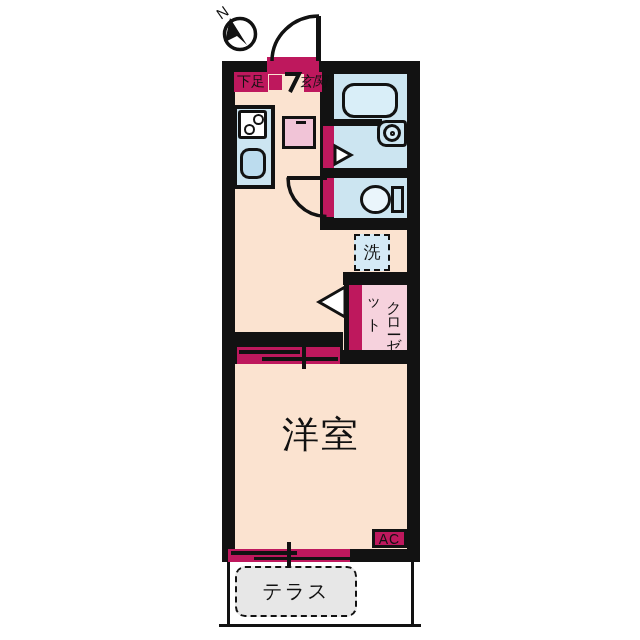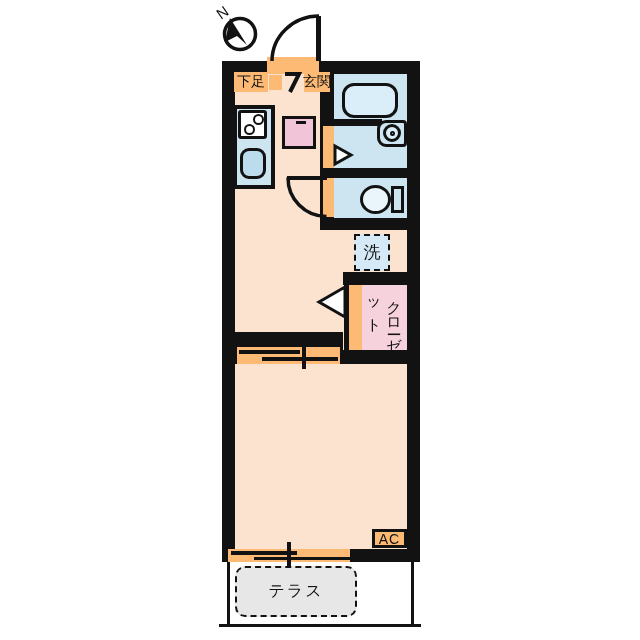--- a/index.html
+++ b/index.html
@@ -1,20 +1,20 @@
 <!DOCTYPE html>
 <html style="--c-wall: #121212; --c-floor: #FBE3D0; --c-wet: #CCE5F1; --c-tub: #D9EEF8; --c-sink: #BCDCEE; --c-closet: #F6D2DD; --c-appliance: #F1C4D7; --c-washer: #D5EAF6; --c-terrace: #E7E7E7; --c-toilet: #EAF5FB;"><head>
 <meta charset="utf-8">
 <style>
   html,body{margin:0;padding:0;background:#ffffff;}
   #canvas{position:relative;width:640px;height:640px;background:#ffffff;overflow:hidden;
           font-family:"Liberation Sans","DejaVu Sans",sans-serif;color:#111;}
   .abs{position:absolute;box-sizing:border-box;}
   .wall{background:var(--c-wall,#121212);}
-  .white{background:#fdba74;}
+  .white{background:#be185d;}
   .floor{background:var(--c-floor,#FBE3D0);}
   .wet{background:var(--c-wet,#CCE5F1);}
   .pinkroom{background:var(--c-closet,#F6D2DD);}
   .lbl{display:flex;align-items:center;justify-content:center;white-space:nowrap;}
   svg{position:absolute;left:0;top:0;}
   .vtext{writing-mode:vertical-rl;text-orientation:mixed;}
 </style>
 </head>
 <body>
 
@@ -61,34 +61,35 @@
   <div class="abs" style="left:238px;top:110px;width:29px;height:29px;border:3px solid var(--c-wall);background:#ffffff;border-radius:3px;"></div>
   <div class="abs" style="left:244px;top:124px;width:11px;height:11px;border:2.5px solid var(--c-wall);border-radius:50%;"></div>
   <div class="abs" style="left:253px;top:114px;width:11px;height:11px;border:2.5px solid var(--c-wall);border-radius:50%;"></div>
   <div class="abs" style="left:240px;top:148px;width:26px;height:31px;border:3px solid var(--c-wall);border-radius:9px;background:var(--c-sink,#BCDCEE);"></div>
 
   <div class="abs" style="left:282px;top:116px;width:34px;height:33px;border:3.5px solid var(--c-wall);background:var(--c-appliance,#F1C4D7);"></div>
   <div class="abs wall" style="left:296px;top:121px;width:10px;height:3px;"></div>
 
   <div class="abs white lbl" style="left:234px;top:72px;width:34px;height:20px;font-size:14px;">下足</div>
   <div class="abs white" style="left:269px;top:75px;width:13px;height:15px;"></div>
-  <div class="abs white lbl" style="left:304px;top:72px;width:26px;height:20px;font-size:14px;">玄関</div>
+  <div class="abs white lbl" style="left:304px;top:72px;width:18px;height:20px;font-size:14px;font-style:italic;">玄関</div>
   <div class="abs wall" style="left:316px;top:16px;width:4.5px;height:45px;"></div>
 
   <div class="abs white lbl" style="left:372px;top:529px;width:35px;height:19px;border:3px solid var(--c-wall);font-size:14px;letter-spacing:1px;">AC</div>
   <div class="abs white" style="left:228px;top:549px;width:122px;height:13px;"></div>
   <div class="abs wall" style="left:231px;top:551px;width:66px;height:3.5px;"></div>
   <div class="abs wall" style="left:254px;top:556.5px;width:96px;height:3.5px;"></div>
   <div class="abs wall" style="left:287px;top:542px;width:4px;height:26px;"></div>
 
   <div class="abs wall" style="left:227px;top:562px;width:3px;height:62px;"></div>
   <div class="abs wall" style="left:411px;top:562px;width:3px;height:62px;"></div>
   <div class="abs wall" style="left:219px;top:624px;width:202px;height:3px;"></div>
-  <div class="abs lbl" style="left:235px;top:566px;width:122px;height:51px;border:2.5px dashed var(--c-wall);border-radius:10px;background:var(--c-terrace,#E7E7E7);font-size:16px;letter-spacing:2px;">テラス</div>
+  <div class="abs lbl" style="left:235px;top:566px;width:122px;height:51px;border:2.5px dashed var(--c-wall);border-radius:10px;background:var(--c-terrace,#E7E7E7);font-size:20px;letter-spacing:2px;">テラス</div>
 
+  <div class="abs lbl" style="left:251px;top:414px;width:140px;height:42px;font-size:37px;letter-spacing:2px;">洋室</div>
   <div class="abs lbl" style="left:210px;top:1px;width:24px;height:22px;font-size:15px;transform:rotate(-35deg);">N</div>
 
   <svg width="640" height="640" viewBox="0 0 640 640">
     <path d="M 272 61 A 47 45 0 0 1 319 16" fill="none" stroke="#121212" stroke-width="3.5"></path>
     <circle cx="240" cy="34" r="15.5" fill="#ffffff" stroke="#121212" stroke-width="3.5"></circle>
     <polygon points="230,18 247,45 237,36 225,42" fill="#121212"></polygon>
     <path d="M 285 74 L 299 74 L 290 92" fill="none" stroke="#121212" stroke-width="4"></path>
     <polygon points="335,146 335,164 351,155" fill="#ffffff" stroke="#121212" stroke-width="3"></polygon>
     <polygon points="345,287 345,317 319,302" fill="#ffffff" stroke="#121212" stroke-width="3"></polygon>
     <path d="M 288 177.5 A 38.5 38.5 0 0 0 326.5 216.5" fill="none" stroke="#121212" stroke-width="3.5"></path>

